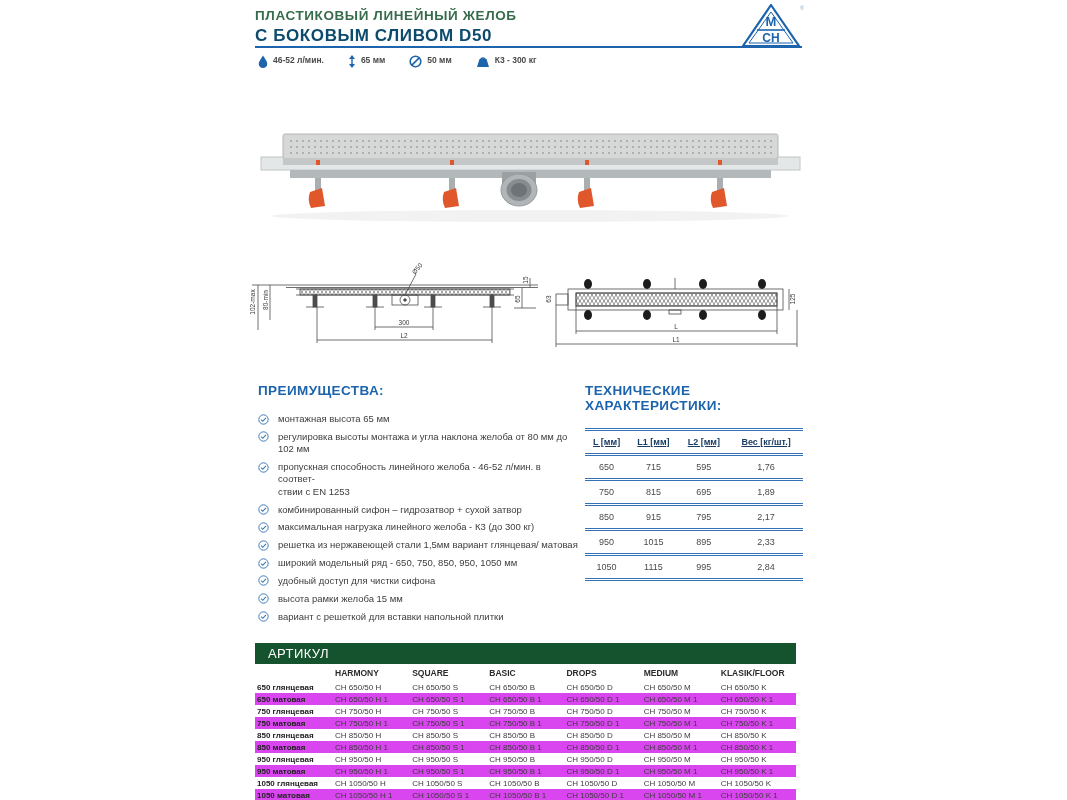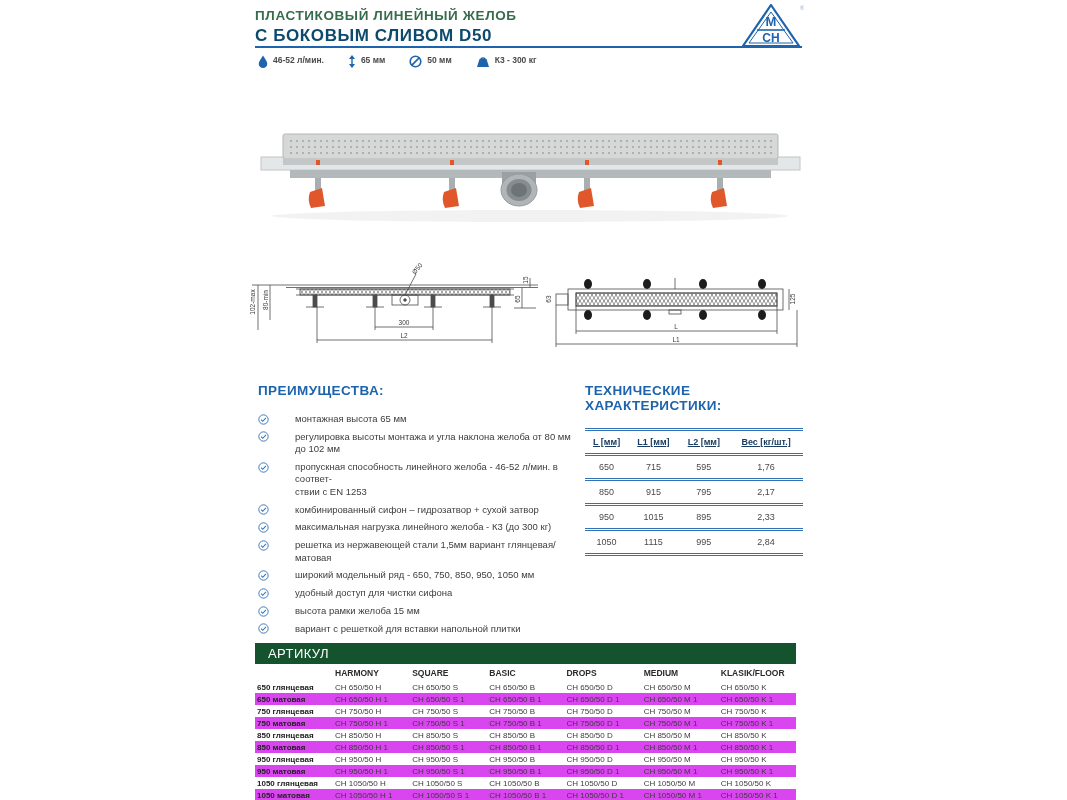--- a/index.html
+++ b/index.html
@@ -22,21 +22,21 @@
   .photo{position:absolute;left:258px;top:120px;width:545px;height:108px;}
 
   
   .draw{position:absolute;left:246px;top:250px;width:564px;height:122px;}
   .draw text{font-family:"Liberation Sans",sans-serif;font-size:6.5px;fill:#3a3a3a;}
 
   
   .adv{position:absolute;left:258px;top:383px;width:322px;}
   .sec-title{color:#1d64ad;font-size:13.5px;font-weight:bold;letter-spacing:.4px;margin:0 0 15px 0;}
   .adv ul{list-style:none;margin:0;padding:0;}
-  .adv li{display:flex;gap:26px;margin-bottom:5.5px;font-size:9.5px;color:#3d3d3d;line-height:1.3;}
+  .adv li{display:flex;gap:9px;margin-bottom:5.5px;font-size:9.5px;color:#3d3d3d;line-height:1.3;}
   .adv .chk{width:11px;height:11px;flex:none;margin-top:.5px;}
   .adv-text{white-space:pre-line;}
 
   
   .tech{position:absolute;left:585px;top:383px;width:218px;}
   .tech table{width:100%;border-collapse:collapse;margin-top:8px;}
   .tech tr{border-top:3px double #3272b5;}
   .tech tr:last-child td{border-bottom:3px double #3272b5;}
   .tech th{font-size:9px;color:#1a3e63;font-weight:bold;padding:6px 2px;text-align:center;text-decoration:underline;}
   .tech td{font-size:9px;color:#4a4a4a;padding:6px 2px;text-align:center;}
@@ -332,20 +332,26 @@
           </tr>
         </thead>
         <tbody>
           <tr>
             <td>650</td>
             <td>715</td>
             <td>595</td>
             <td>1,76</td>
           </tr>
           <tr>
+            <td>750</td>
+            <td>815</td>
+            <td>695</td>
+            <td>1,89</td>
+          </tr>
+          <tr>
             <td>850</td>
             <td>915</td>
             <td>795</td>
             <td>2,17</td>
           </tr>
           <tr>
             <td>950</td>
             <td>1015</td>
             <td>895</td>
             <td>2,33</td>

